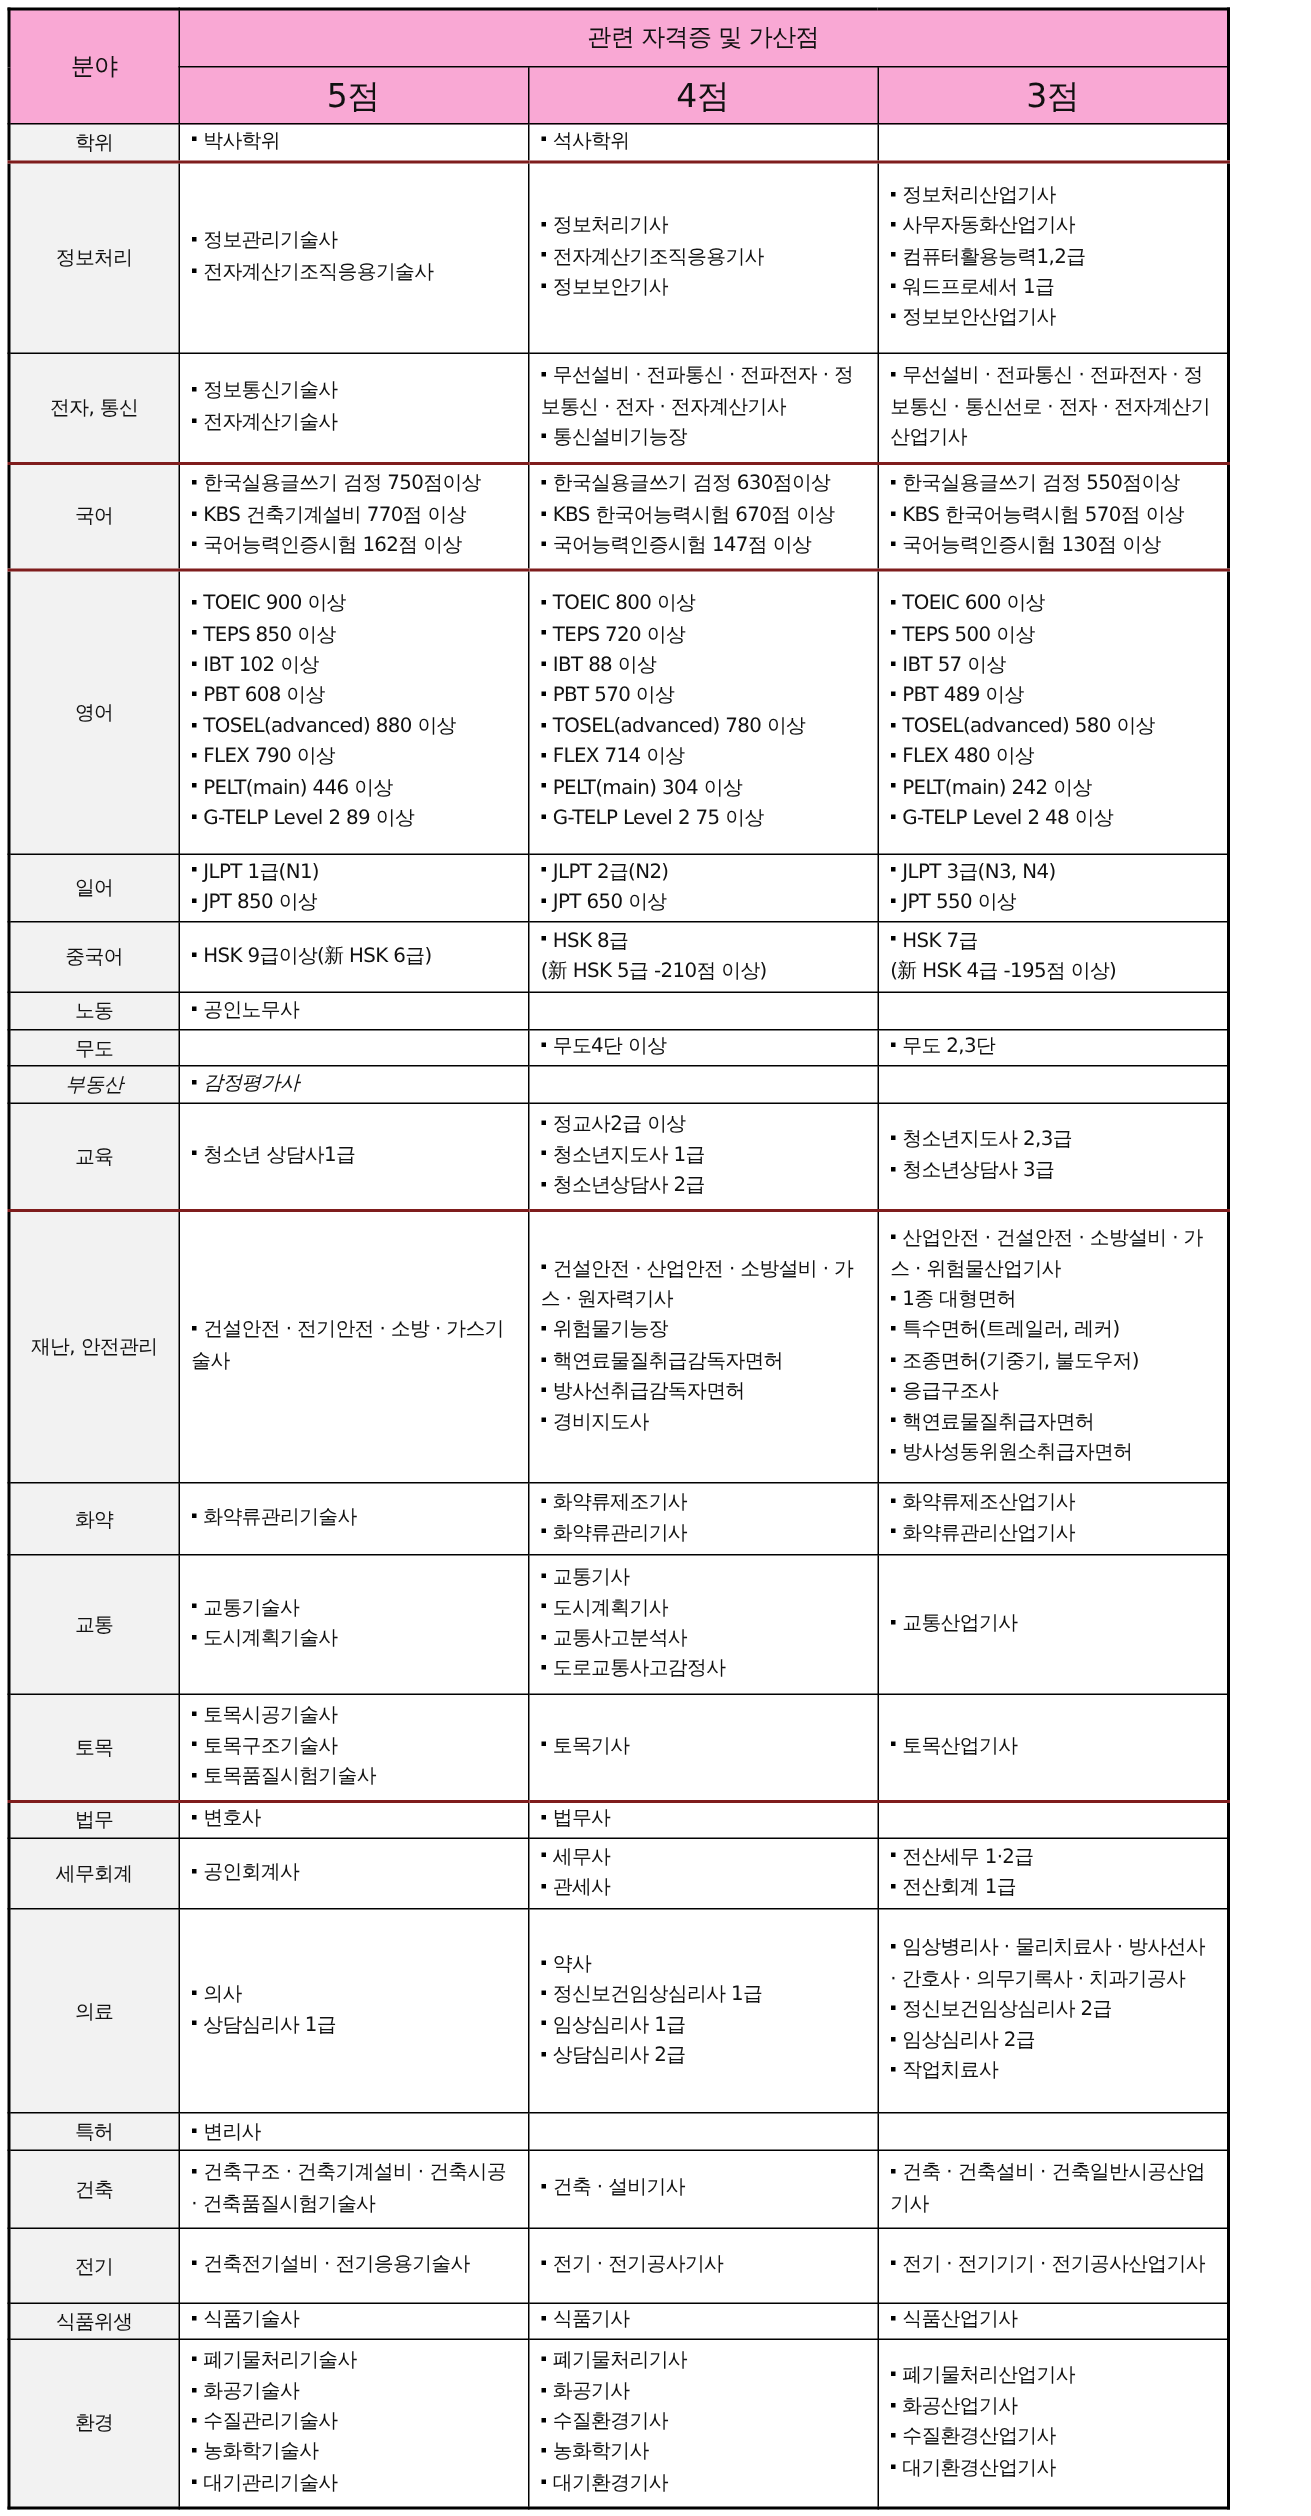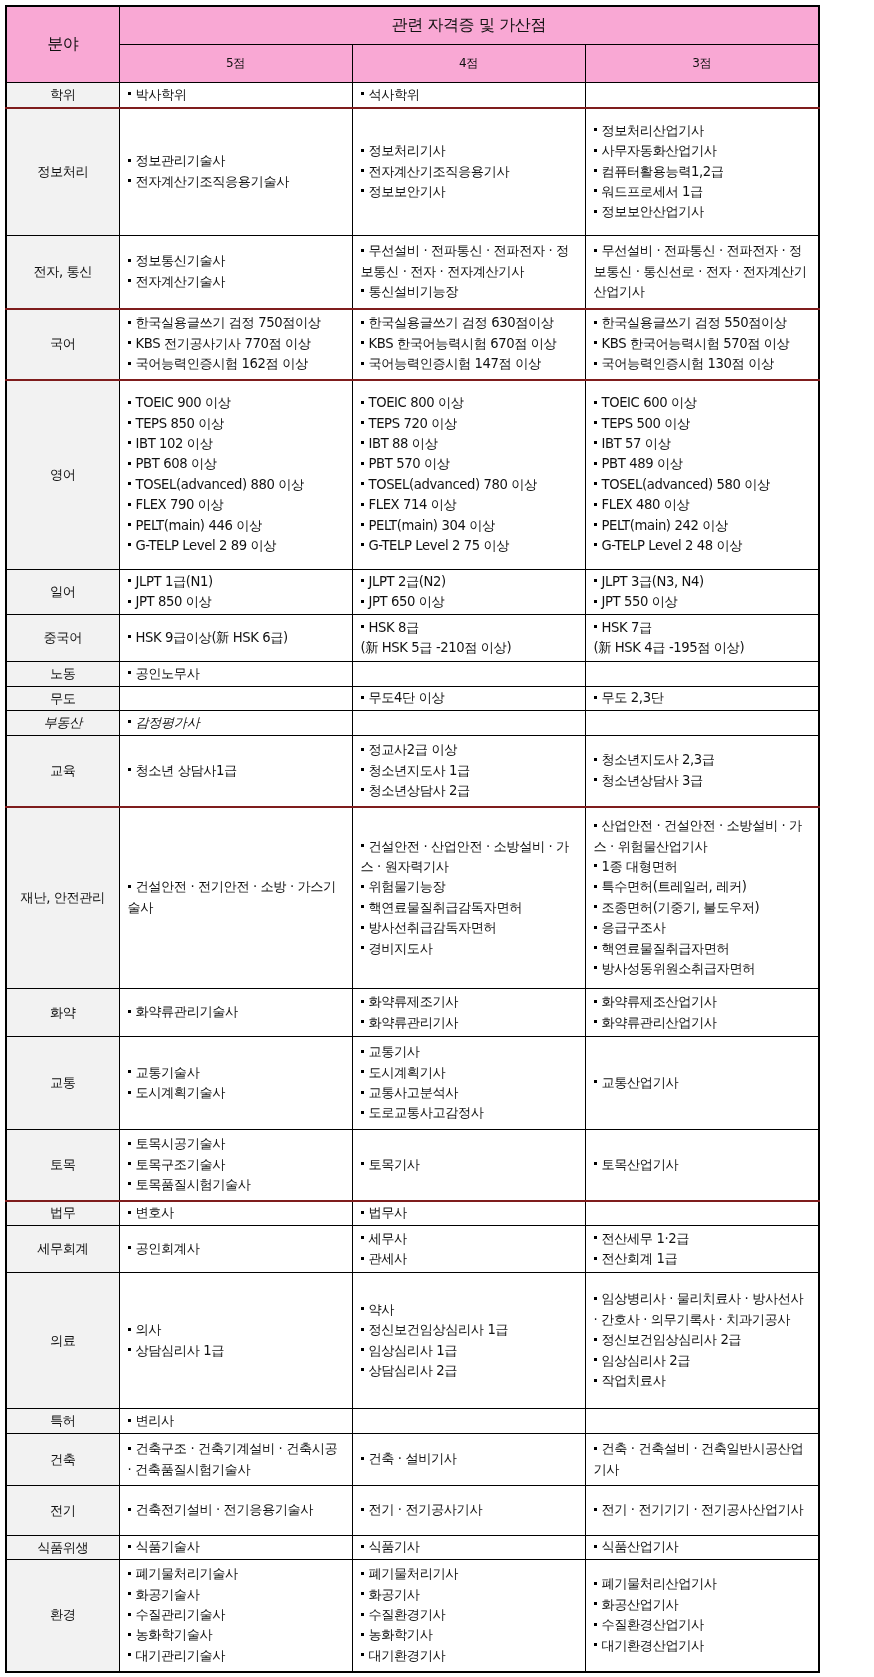--- a/index.html
+++ b/index.html
@@ -14,21 +14,21 @@
     letter-spacing: -0.4px;
   }
   table.cert col.c0 { width: 113px; }
   table.cert col.c1 { width: 233px; }
   table.cert col.c2 { width: 233px; }
   table.cert col.c3 { width: 234px; }
   table.cert th, table.cert td { border: 1px solid #000; padding: 0 8px; vertical-align: middle; }
   table.cert th { background: #f9a8d4; font-weight: normal; text-align: center; }
   th.field-head { font-size: 16px; }
   th.group-head { font-size: 16px; height: 37px; padding: 0; }
-  th.score-head { font-size: 12px; height: 37px; }
+  th.score-head { font-size: 22px; height: 37px; }
   td.field { background: #f2f2f2; text-align: center; padding: 0 2px; }
   td.cell { text-align: left; line-height: 20.4px; padding-left: 14px; padding-right: 4px; }
   tr.thick-top > td { border-top: 2px solid #7f1d1d; }
   .li { display: block; white-space: normal; }
   .li::before { content: ""; display: inline-block; width: 3px; height: 3px; background: #000; margin-right: 5px; vertical-align: middle; position: relative; top: -1px; }
   .li.nobullet::before { display: none; }
 </style>
 </head>
 <body>
 
@@ -91,21 +91,21 @@
           <span class="li">통신설비기능장</span>
         </td>
         <td class="cell">
           <span class="li">무선설비 · 전파통신 · 전파전자 · 정보통신 · 통신선로 · 전자 · 전자계산기산업기사</span>
         </td>
       </tr>
       <tr class="thick-top" style="height: 71px;">
         <td class="field">국어</td>
         <td class="cell">
           <span class="li">한국실용글쓰기 검정 750점이상</span>
-          <span class="li">KBS 전기공사기사 770점 이상</span>
+          <span class="li">KBS 건축기계설비 770점 이상</span>
           <span class="li">국어능력인증시험 162점 이상</span>
         </td>
         <td class="cell">
           <span class="li">한국실용글쓰기 검정 630점이상</span>
           <span class="li">KBS 한국어능력시험 670점 이상</span>
           <span class="li">국어능력인증시험 147점 이상</span>
         </td>
         <td class="cell">
           <span class="li">한국실용글쓰기 검정 550점이상</span>
           <span class="li">KBS 한국어능력시험 570점 이상</span>

